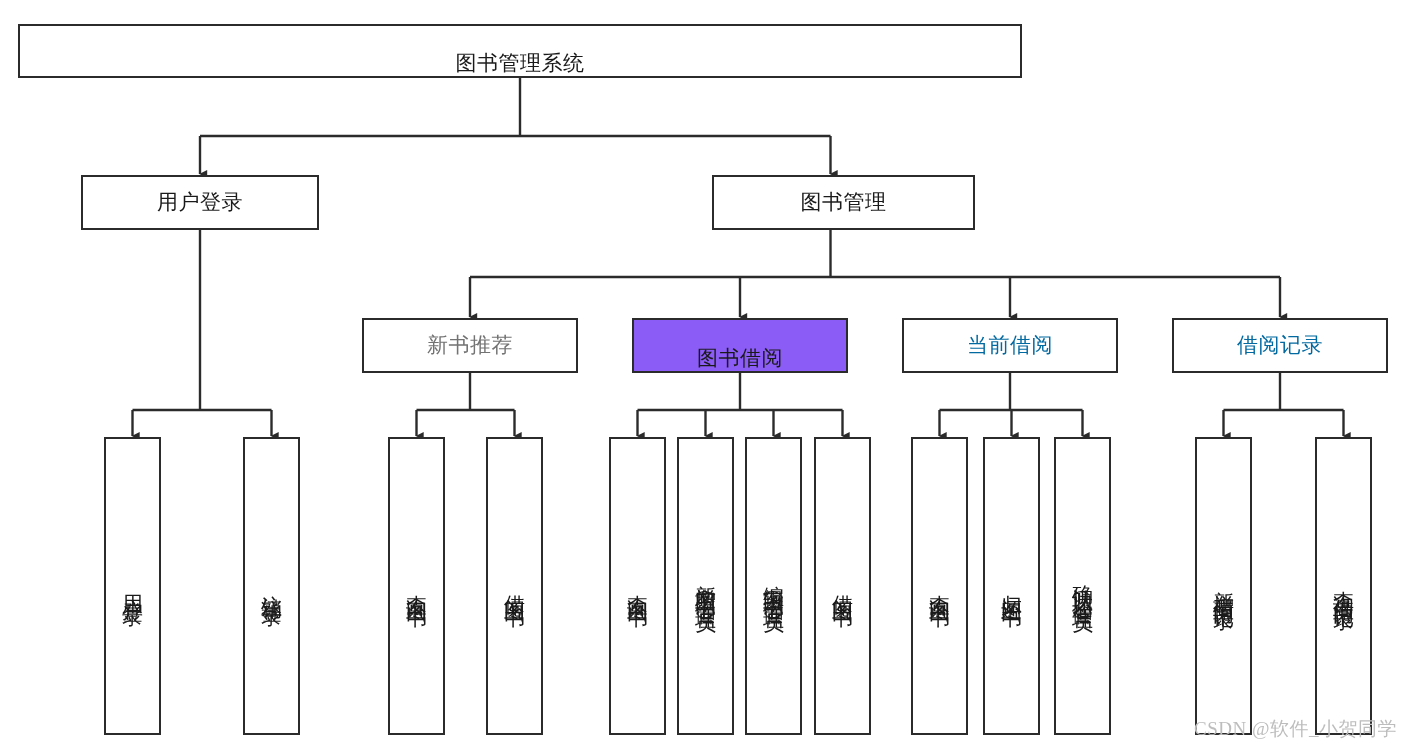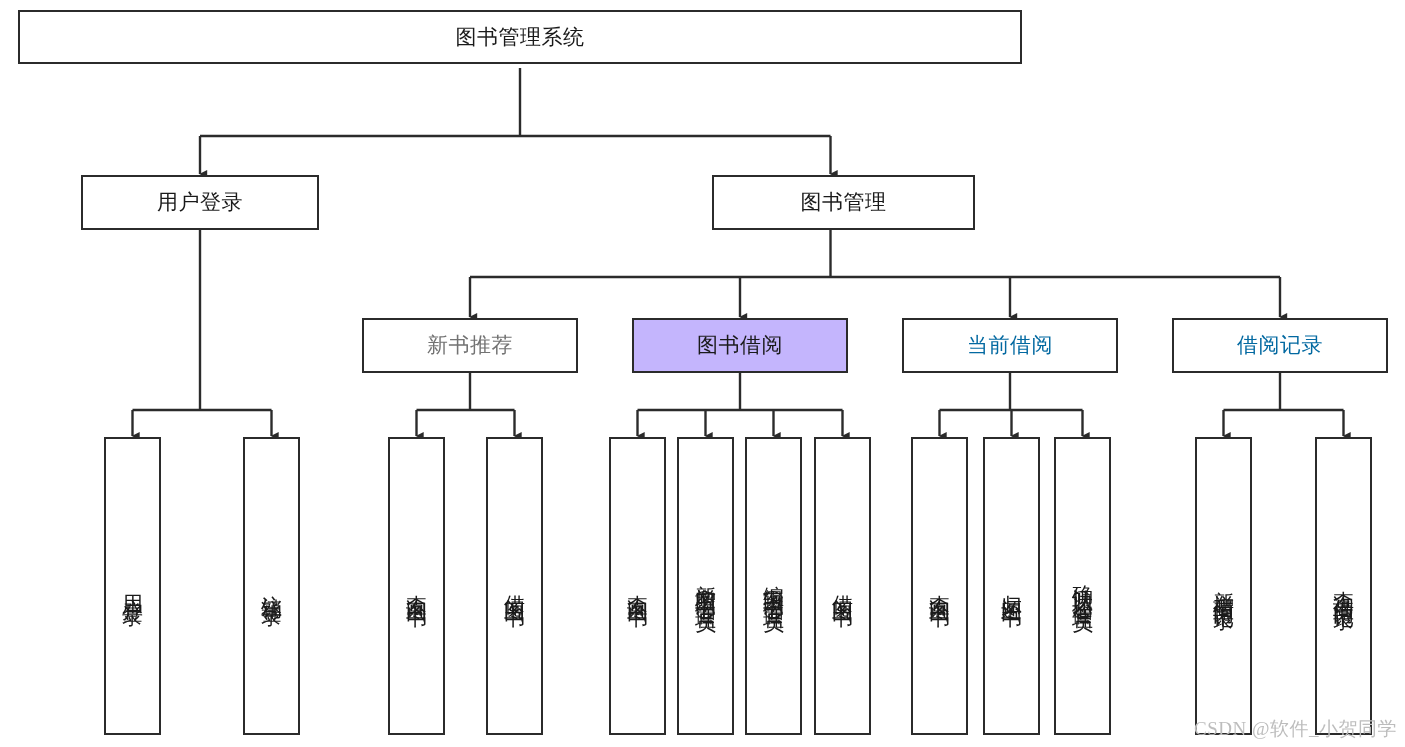--- a/index.html
+++ b/index.html
@@ -104,33 +104,33 @@
         <line x1="939.5" y1="410" x2="939.5" y2="436" stroke="#2b2b2b" stroke-width="2.4" marker-end="url(#arrowhead)"></line>
         <line x1="1011.5" y1="410" x2="1011.5" y2="436" stroke="#2b2b2b" stroke-width="2.4" marker-end="url(#arrowhead)"></line>
         <line x1="1082.5" y1="410" x2="1082.5" y2="436" stroke="#2b2b2b" stroke-width="2.4" marker-end="url(#arrowhead)"></line>
         <line x1="1280" y1="373" x2="1280" y2="410" stroke="#2b2b2b" stroke-width="2.4"></line>
         <line x1="1223.5" y1="410" x2="1343.5" y2="410" stroke="#2b2b2b" stroke-width="2.4"></line>
         <line x1="1223.5" y1="410" x2="1223.5" y2="436" stroke="#2b2b2b" stroke-width="2.4" marker-end="url(#arrowhead)"></line>
         <line x1="1343.5" y1="410" x2="1343.5" y2="436" stroke="#2b2b2b" stroke-width="2.4" marker-end="url(#arrowhead)"></line>
       </g>
   </svg>
   <div id="node-layer">
-      <div class="node horiz" style="left: 18px; top: 10px; width: 1004px; height: 54px; border-color: rgb(43, 43, 43); background: rgb(255, 255, 255);">
+      <div class="node horiz" style="left: 18px; top: 24px; width: 1004px; height: 54px; border-color: rgb(43, 43, 43); background: rgb(255, 255, 255); align-items: flex-end;">
         <span class="label" style="color: rgb(26, 26, 26);">图书管理系统</span>
       </div>
       <div class="node horiz" style="left: 81px; top: 175px; width: 238px; height: 55px; border-color: rgb(43, 43, 43); background: rgb(255, 255, 255);">
         <span class="label" style="color: rgb(26, 26, 26);">用户登录</span>
       </div>
       <div class="node horiz" style="left: 712px; top: 175px; width: 263px; height: 55px; border-color: rgb(43, 43, 43); background: rgb(255, 255, 255);">
         <span class="label" style="color: rgb(26, 26, 26);">图书管理</span>
       </div>
       <div class="node horiz" style="left: 362px; top: 318px; width: 216px; height: 55px; border-color: rgb(43, 43, 43); background: rgb(255, 255, 255);">
         <span class="label" style="color: #737373;">新书推荐</span>
       </div>
-      <div class="node horiz" style="left: 632px; top: 318px; width: 216px; height: 55px; border-color: rgb(43, 43, 43); background: #c4b5fd;">
+      <div class="node horiz" style="left: 632px; top: 318px; width: 216px; height: 55px; border-color: rgb(43, 43, 43); background: #8b5cf6; align-items: flex-end;">
         <span class="label" style="color: rgb(26, 26, 26);">图书借阅</span>
       </div>
       <div class="node horiz" style="left: 902px; top: 318px; width: 216px; height: 55px; border-color: rgb(43, 43, 43); background: rgb(255, 255, 255);">
         <span class="label" style="color: #0369a1;">当前借阅</span>
       </div>
       <div class="node horiz" style="left: 1172px; top: 318px; width: 216px; height: 55px; border-color: rgb(43, 43, 43); background: rgb(255, 255, 255);">
         <span class="label" style="color: #0369a1;">借阅记录</span>
       </div>
       <div class="node vert" style="left: 104px; top: 437px; width: 57px; height: 298px; border-color: rgb(43, 43, 43); background: rgb(255, 255, 255);">
         <span class="label" style="color: rgb(26, 26, 26);">用户登录</span>

